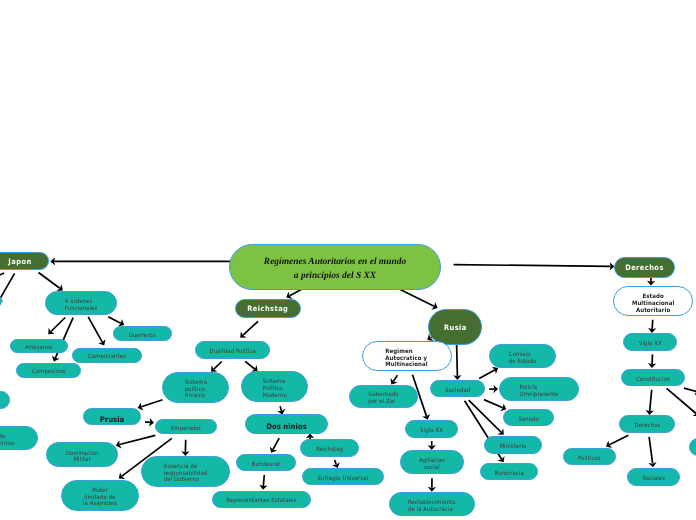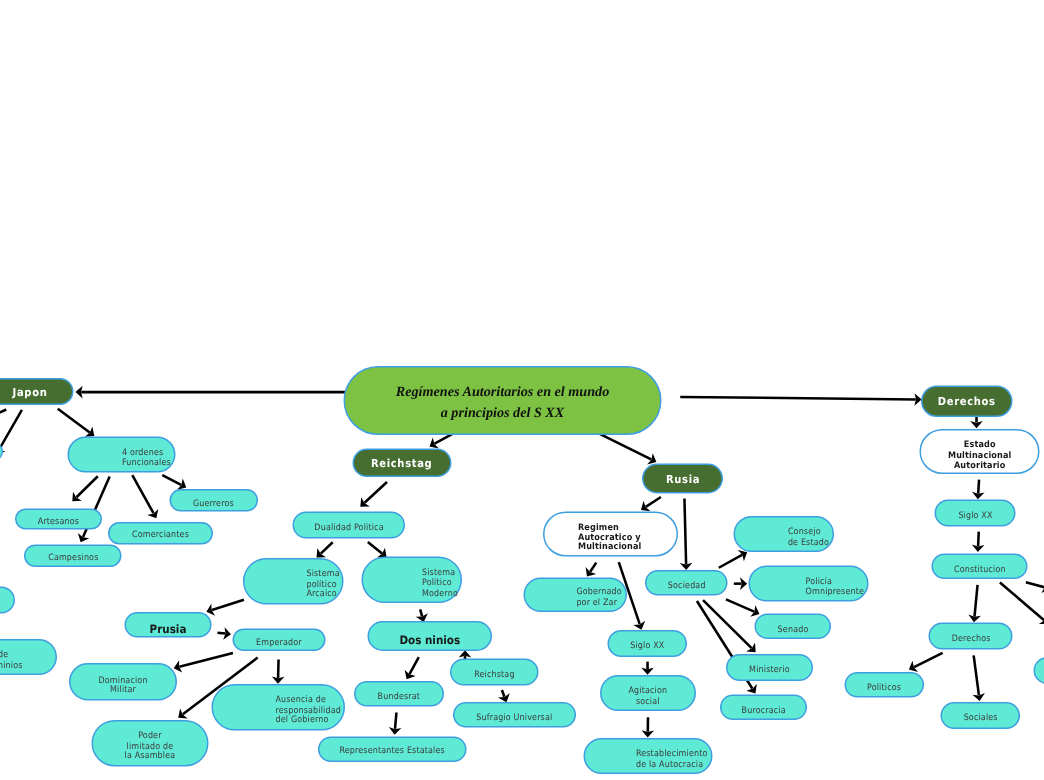--- a/index.html
+++ b/index.html
@@ -7,22 +7,22 @@
   body{width:696px;height:520px;font-family:"Liberation Sans",sans-serif;overflow:hidden;}
   #stage{position:relative;width:696px;height:520px;overflow:hidden;background:#fff;}
   #edges{position:absolute;left:0;top:0;width:696px;height:520px;}
   .node{position:absolute;box-sizing:border-box;display:flex;align-items:center;justify-content:center;}
   .node .txt{padding:0 2px;box-sizing:border-box;position:relative;top:2.7px;}
   .al-center .txt{width:100%;text-align:center;}
   .al-left{justify-content:center;}
   .al-left .txt{text-align:left;}
   .al-right{justify-content:flex-end;}
   .al-right .txt{text-align:left;padding-right:22px;}
-  .kind-white,.kind-whiteb{background:#5eead4;border:1.35px solid #3d9ee0;border-radius:999px;color:#3b3b3b;
-     font-family:"DejaVu Sans Condensed","DejaVu Sans",sans-serif;font-size:5.9px;line-height:6.7px;letter-spacing:0.12px;justify-content:flex-end;}
+  .kind-white,.kind-whiteb{background:#14b8a6;border:1.35px solid #3d9ee0;border-radius:999px;color:#3b3b3b;
+     font-family:"DejaVu Sans Condensed","DejaVu Sans",sans-serif;font-size:5.9px;line-height:6.7px;letter-spacing:0.12px;}
   .kind-whiteb{font-weight:bold;font-size:7.7px;line-height:9px;color:#1a1a1a;letter-spacing:0px;}
   .kind-whitebs{background:#ffffff;border:1.35px solid #3d9ee0;border-radius:999px;color:#1a1a1a;
      font-family:"DejaVu Sans Condensed","DejaVu Sans",sans-serif;font-weight:bold;font-size:6.0px;line-height:6.9px;letter-spacing:0.1px;}
   .kind-whitebs .txt{top:3.9px;}
   .kind-green{background:#476e31;border:1.4px solid #3d9ee0;border-radius:999px;color:#ffffff;
      font-family:"DejaVu Sans Condensed","DejaVu Sans",sans-serif;font-weight:bold;font-size:7.4px;line-height:10px;letter-spacing:0.45px;}
   .kind-green .txt{top:0.9px;}
   .kind-main{background:#7dc242;border:1.4px solid #3d9ee0;border-radius:999px;color:#111111;
      font-family:"DejaVu Serif Condensed","DejaVu Serif",serif;font-weight:bold;font-style:italic;
      font-size:9.45px;line-height:13.7px;white-space:nowrap;}
@@ -215,21 +215,21 @@
       </div>
       <div class="node kind-green al-center" style="left: -9px; top: 251.5px; width: 58px; height: 18.5px;">
         <div class="txt">Japon</div>
       </div>
       <div class="node kind-green al-center" style="left: 614px; top: 257px; width: 61px; height: 21px;">
         <div class="txt">Derechos</div>
       </div>
       <div class="node kind-green al-center" style="left: 234.9px; top: 299px; width: 65.8px; height: 18.9px;">
         <div class="txt">Reichstag</div>
       </div>
-      <div class="node kind-green al-center" style="left: 428.4px; top: 308.9px; width: 53.9px; height: 20px;">
+      <div class="node kind-green al-center" style="left: 428.4px; top: 308.9px; width: 53.9px; height: 36px;">
         <div class="txt">Rusia</div>
       </div>
       <div class="node kind-white al-left" style="left: 45.3px; top: 290.9px; width: 71.6px; height: 24.6px;">
         <div class="txt">4 ordenes<br>Funcionales</div>
       </div>
       <div class="node kind-white al-center" style="left: 112.5px; top: 325.9px; width: 59.5px; height: 14.7px;">
         <div class="txt">Guerreros</div>
       </div>
       <div class="node kind-white al-center" style="left: 9.8px; top: 338.5px; width: 58.2px; height: 14.5px;">
         <div class="txt">Artesanos</div>

